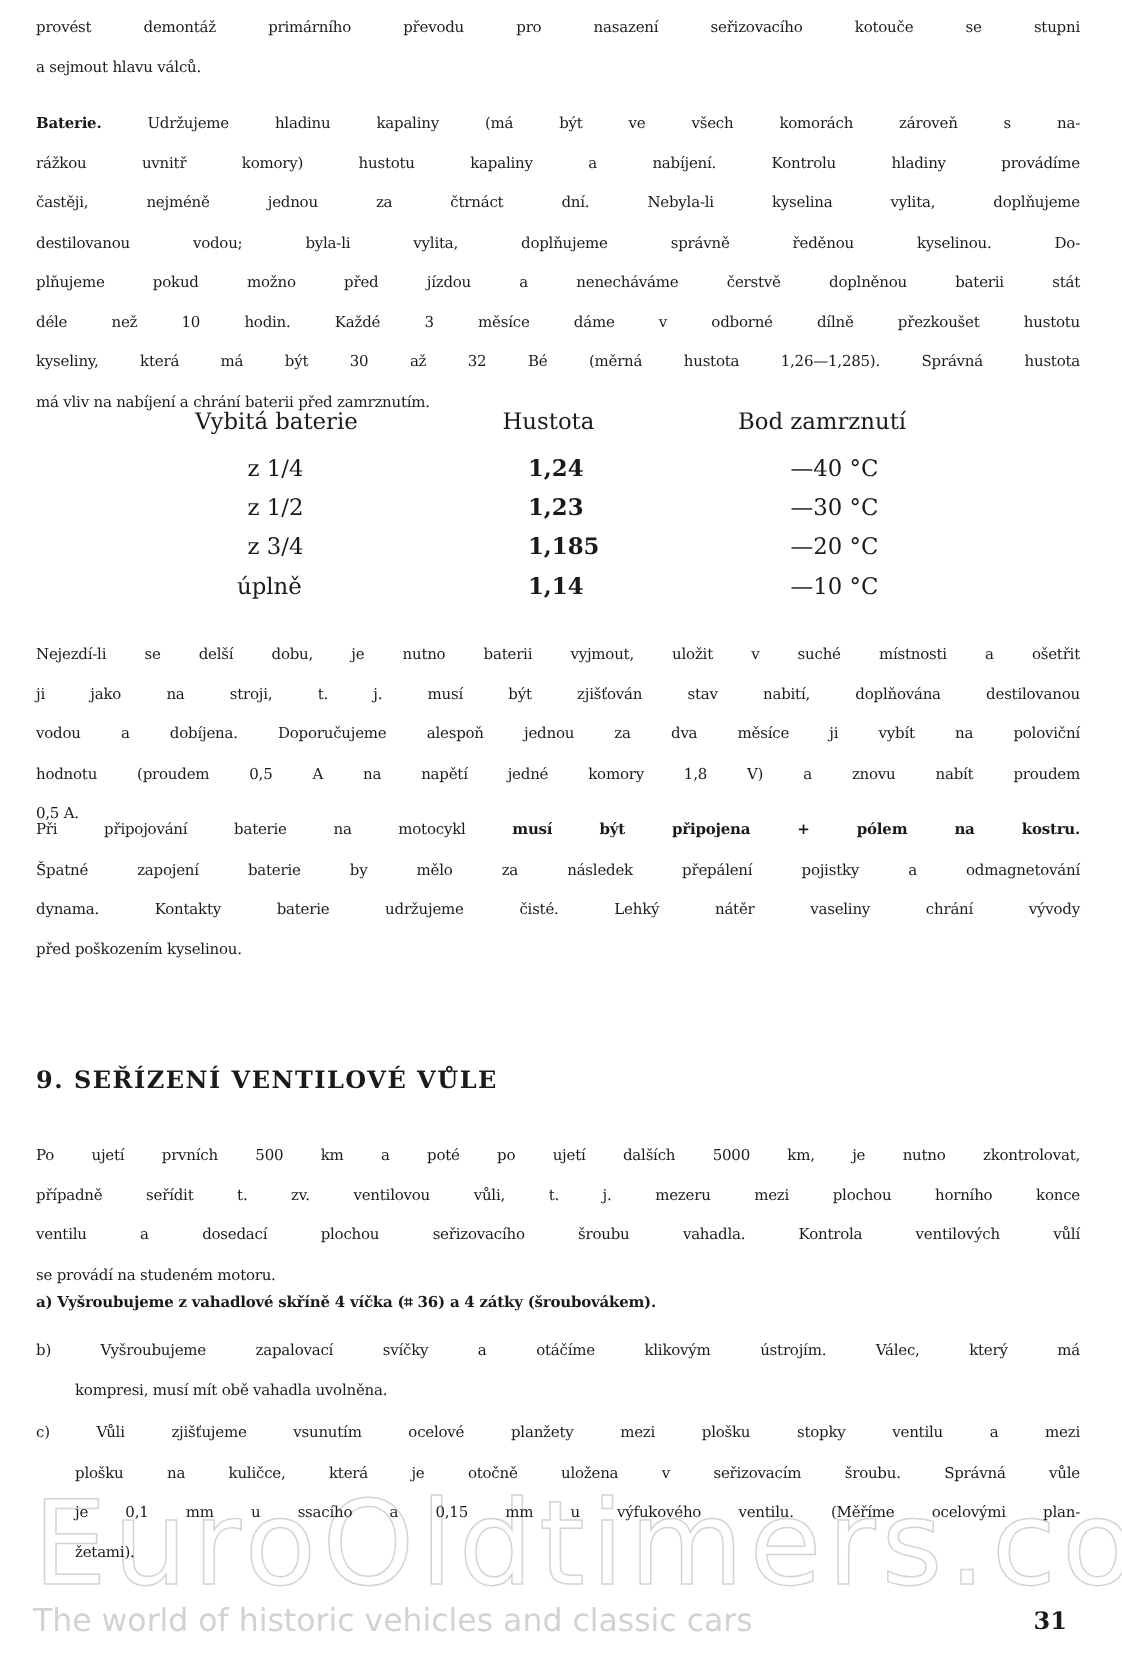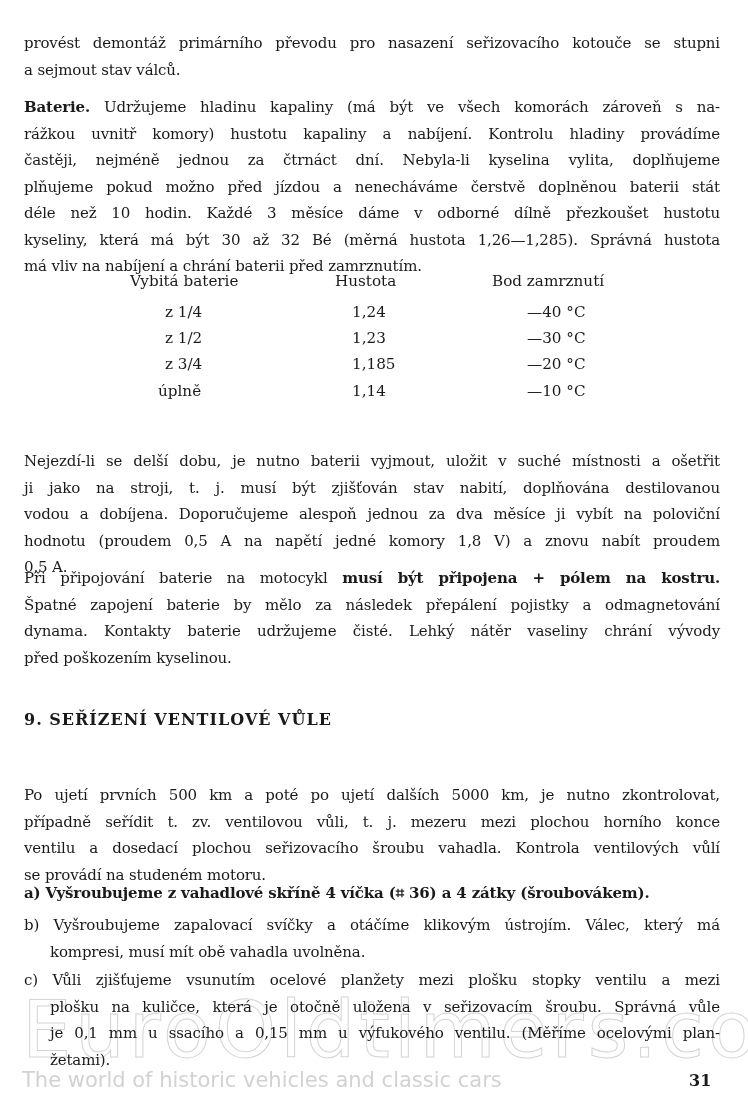--- a/index.html
+++ b/index.html
@@ -1,56 +1,57 @@
 <!DOCTYPE html>
 <html><head>
 <meta charset="utf-8">
 <style>
   html, body { margin: 0; padding: 0; }
   body {
     width: 748px; height: 1102px; background: #ffffff; position: relative; overflow: hidden;
     font-family: "DejaVu Serif", serif; color: #1a1a1a;
   }
   .page { position: absolute; left: 0; top: 0; width: 748px; height: 1102px; }
-  .p { position: absolute; left: 24px; width: 696px; font-size: 15px; line-height: 26.5px; text-align: justify; letter-spacing: -0.15px; margin-top: 24px; }
+  .p { position: absolute; left: 24px; width: 696px; font-size: 10px; line-height: 26.5px; text-align: justify; letter-spacing: -0.15px; }
   .p .ln { display: block; white-space: nowrap; text-align: justify; text-align-last: justify; }
   .p .ln.last { text-align-last: left; }
   .bold { font-weight: bold; }
   .indent .ln.cont { padding-left: 26px; }
   .table { position: absolute; left: 0; top: 272px; width: 748px; font-size: 15.2px; }
   .trow { position: absolute; left: 0; width: 748px; height: 26px; }
   .tc { position: absolute; white-space: nowrap; }
   .c1 { left: 130px; }
   .c1.val { left: 165px; }
   .c2 { left: 335px; }
-  .c2.val { left: 352px; }
+  .c2.val { left: 352px; font-weight: bold; }
   .c3 { left: 492px; }
   .c3.val { left: 527px; }
   .heading { position: absolute; left: 24px; top: 710px; font-size: 16px; font-weight: bold; letter-spacing: 1px; }
   .pagenum { position: absolute; left: 689px; top: 1071px; font-size: 16px; font-weight: bold; }
   .wm1 { position: absolute; left: 22px; top: 985px; font-family: "DejaVu Sans", sans-serif; font-size: 78px; color: transparent; -webkit-text-stroke: 1px #d4d4d4; letter-spacing: 4px; white-space: nowrap; }
   .wm2 { position: absolute; left: 22px; top: 1068px; font-family: "DejaVu Sans", sans-serif; font-size: 21px; color: #d2d2d2; white-space: nowrap; }
 </style>
 </head>
 <body>
 
 <div class="page">
 
   <div class="wm1">EuroOldtimers.com</div>
   <div class="wm2">The world of historic vehicles and classic cars</div>
 
   <div class="p" style="top:6px;">
     <span class="ln">provést demontáž primárního převodu pro nasazení seřizovacího kotouče se stupni</span>
-    <span class="ln last">a sejmout stav válců.</span>
+    <span class="ln last">a sejmout hlavu válců.</span>
   </div>
 
   <div class="p" style="top:70px;">
     <span class="ln"><span class="bold">Baterie.</span><span> Udržujeme hladinu kapaliny (má být ve všech komorách zároveň s na-</span></span>
     <span class="ln">rážkou uvnitř komory) hustotu kapaliny a nabíjení. Kontrolu hladiny provádíme</span>
     <span class="ln">častěji, nejméně jednou za čtrnáct dní. Nebyla-li kyselina vylita, doplňujeme</span>
+    <span class="ln">destilovanou vodou; byla-li vylita, doplňujeme správně ředěnou kyselinou. Do-</span>
     <span class="ln">plňujeme pokud možno před jízdou a nenecháváme čerstvě doplněnou baterii stát</span>
     <span class="ln">déle než 10 hodin. Každé 3 měsíce dáme v odborné dílně přezkoušet hustotu</span>
     <span class="ln">kyseliny, která má být 30 až 32 Bé (měrná hustota 1,26—1,285). Správná hustota</span>
     <span class="ln last">má vliv na nabíjení a chrání baterii před zamrznutím.</span>
   </div>
 
   <div class="table">
     <div class="trow" style="top:0px;">
       <span class="tc c1">Vybitá baterie</span>
       <span class="tc c2">Hustota</span>

